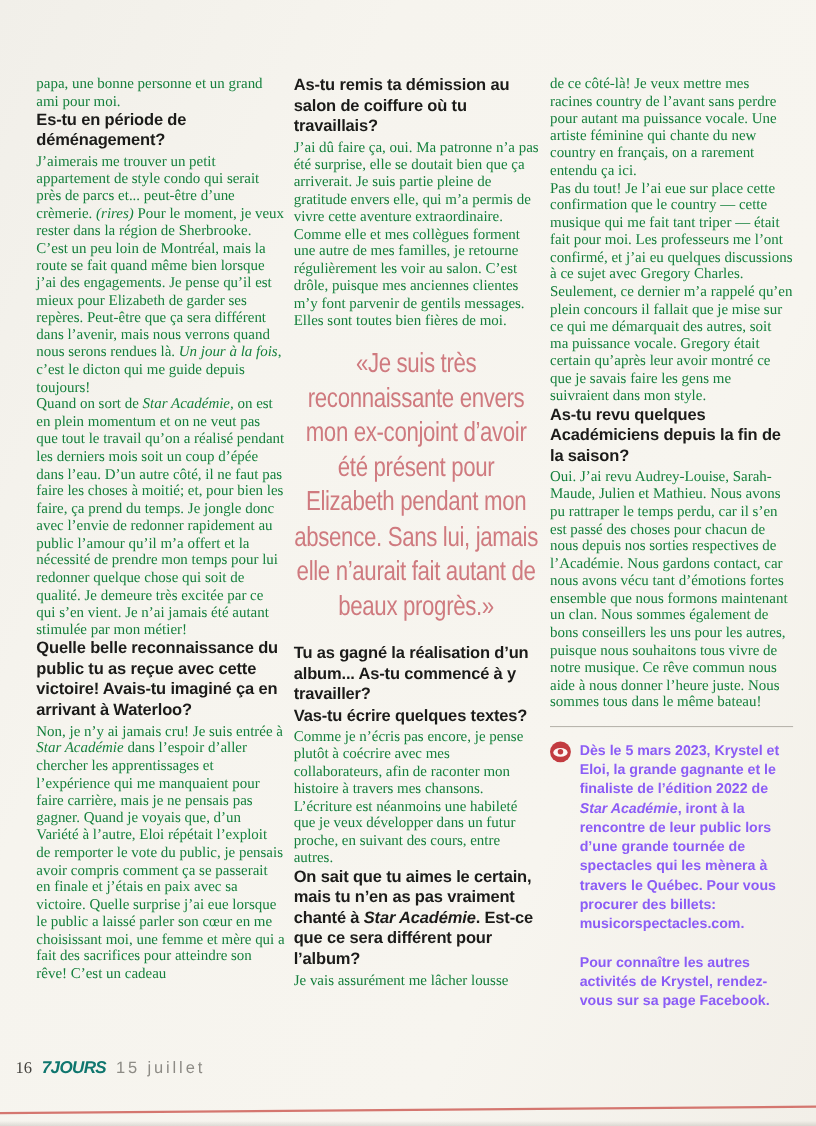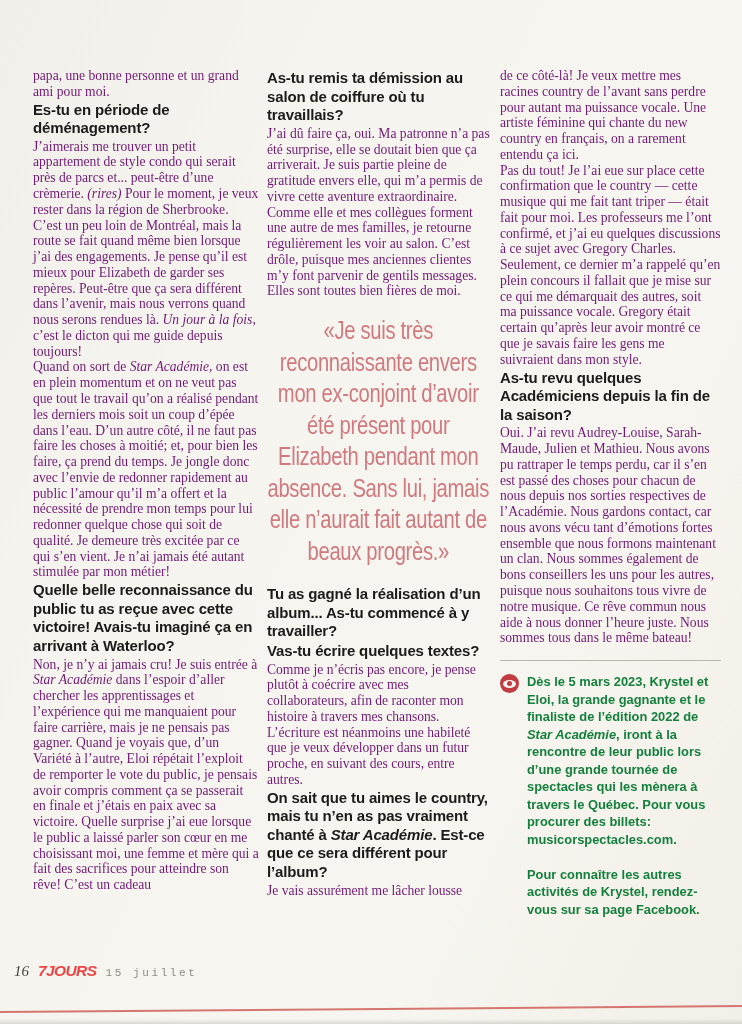--- a/index.html
+++ b/index.html
@@ -11,21 +11,21 @@
   }
   .page{position:absolute;inset:0;}
   .col{position:absolute;top:68px;}
   #col-0{left:33px;width:226px;}
   #col-1{left:267px;width:223px;}
   #col-2{left:500px;width:221px;}
 
   .col p{margin:0;}
   .body{
     font-family:"Liberation Serif",serif;
-    font-size:13.6px;line-height:1.16;color:#701a75;
+    font-size:13.6px;line-height:1.16;color:#15803d;
     text-align:left;
   }
   .question{
     font-family:"Liberation Sans",sans-serif;
     font-weight:700;font-size:15px;line-height:1.24;
     color:#1b1b19;letter-spacing:-0.15px;
     margin:1px 0 1px 0 !important;
   }
   .it, .question .it{font-style:italic;}
 
@@ -34,21 +34,21 @@
     color:var(--quote-color,#cf7a7f);
     font-size:25px;line-height:1.26;font-weight:400;
     text-align:center;letter-spacing:-0.4px;
     width:124%;margin:16px 0 18px -12% !important;
     transform:scaleX(0.81);transform-origin:50% 50%;
   }
 
   .note{
     font-family:"Liberation Sans",sans-serif;
     font-weight:700;font-size:12.9px;line-height:1.36;
-    color:#15803d;position:relative;padding-left:27px;
+    color:#8b5cf6;position:relative;padding-left:27px;
   }
   .note + .note{margin-top:17px !important;}
   .note-divider{
     border:none;border-top:1px solid #b8b5ad;
     margin:14px 0 12px 0;width:100%;
   }
   .note-icon{
     position:absolute;left:0;top:1px;width:19px;height:19px;
     border-radius:50%;background:#c23b40;display:block;
   }
@@ -59,30 +59,30 @@
   .note-icon .eye .pupil{
     position:absolute;left:50%;top:50%;width:5px;height:5px;margin:-2.5px 0 0 -2.5px;
     background:#c23b40;border-radius:50%;
   }
 
   .footer{
     position:absolute;left:14px;top:962px;height:20px;
     display:flex;align-items:baseline;gap:9px;
   }
   .folio{
-    font-family:"Liberation Serif",serif;font-style:italic;
+    font-family:"Liberation Serif",serif;
     font-size:15px;color:#45433f;
   }
   .magazine-logo{
     font-family:"Liberation Sans",sans-serif;font-style:italic;
-    font-weight:800;font-size:15.5px;color:#ef4444;letter-spacing:-0.6px;
+    font-weight:800;font-size:15.5px;color:#0f766e;letter-spacing:-0.6px;
   }
   .issue-date{
-    font-family:Liberation Mono, monospace;
-    font-size:11px;color:#8d8b85;letter-spacing:2.6px;
+    font-family:Liberation Sans, sans-serif;
+    font-size:15px;color:#8d8b85;letter-spacing:2.6px;
   }
 
   .bottom-rule{
     position:absolute;left:-6px;width:754px;top:1008px;height:1.8px;
     background:#d4766f;transform:rotate(-0.45deg);
   }
   .scan-edge{
     position:absolute;left:0;right:0;bottom:0;height:5px;
     background:linear-gradient(to bottom,rgba(0,0,0,0),rgba(90,85,80,0.18));
   }
@@ -100,21 +100,21 @@
       <p class="question"><span>Quelle belle reconnaissance du public tu as reçue avec cette victoire! Avais-tu imaginé ça en arrivant à Waterloo?</span></p>
       <p class="body"><span>Non, je n’y ai jamais cru! Je suis entrée à </span><span class="it">Star Académie</span><span> dans l’espoir d’aller chercher les apprentissages et l’expérience qui me manquaient pour faire carrière, mais je ne pensais pas gagner. Quand je voyais que, d’un Variété à l’autre, Eloi répétait l’exploit de remporter le vote du public, je pensais avoir compris comment ça se passerait en finale et j’étais en paix avec sa victoire. Quelle surprise j’ai eue lorsque le public a laissé parler son cœur en me choisissant moi, une femme et mère qui a fait des sacrifices pour atteindre son rêve! C’est un cadeau</span></p>
     </div>
   <div class="col" id="col-1">
       <p class="question"><span>As-tu remis ta démission au salon de coiffure où tu travaillais?</span></p>
       <p class="body"><span>J’ai dû faire ça, oui. Ma patronne n’a pas été surprise, elle se doutait bien que ça arriverait. Je suis partie pleine de gratitude envers elle, qui m’a permis de vivre cette aventure extraordinaire. Comme elle et mes collègues forment une autre de mes familles, je retourne régulièrement les voir au salon. C’est drôle, puisque mes anciennes clientes m’y font parvenir de gentils messages. Elles sont toutes bien fières de moi.</span></p>
       <p class="quote"><span>«Je suis très reconnaissante envers mon ex-conjoint d’avoir été présent pour Elizabeth pendant mon absence. Sans lui, jamais elle n’aurait fait autant de beaux progrès.»</span></p>
       <p class="question"><span>Tu as gagné la réalisation d’un album... As-tu commencé à y travailler?</span></p>
       <p class="question"><span>Vas-tu écrire quelques textes?</span></p>
       <p class="body"><span>Comme je n’écris pas encore, je pense plutôt à coécrire avec mes collaborateurs, afin de raconter mon histoire à travers mes chansons. L’écriture est néanmoins une habileté que je veux développer dans un futur proche, en suivant des cours, entre autres.</span></p>
-      <p class="question"><span>On sait que tu aimes le country, mais tu n’en as pas vraiment chanté à </span><span class="it">Star Académie</span><span>. Est-ce que ce sera différent pour l’album?</span></p>
+      <p class="question"><span>On sait que tu aimes le certain, mais tu n’en as pas vraiment chanté à </span><span class="it">Star Académie</span><span>. Est-ce que ce sera différent pour l’album?</span></p>
       <p class="body"><span>Je vais assurément me lâcher lousse</span></p>
     </div>
   <div class="col" id="col-2">
       <p class="body"><span>de ce côté-là! Je veux mettre mes racines country de l’avant sans perdre pour autant ma puissance vocale. Une artiste féminine qui chante du new country en français, on a rarement entendu ça ici.</span></p>
       <p class="body"><span>Pas du tout! Je l’ai eue sur place cette confirmation que le country — cette musique qui me fait tant triper — était fait pour moi. Les professeurs me l’ont confirmé, et j’ai eu quelques discussions à ce sujet avec Gregory Charles. Seulement, ce dernier m’a rappelé qu’en plein concours il fallait que je mise sur ce qui me démarquait des autres, soit ma puissance vocale. Gregory était certain qu’après leur avoir montré ce que je savais faire les gens me suivraient dans mon style.</span></p>
       <p class="question"><span>As-tu revu quelques Académiciens depuis la fin de la saison?</span></p>
       <p class="body"><span>Oui. J’ai revu Audrey-Louise, Sarah-Maude, Julien et Mathieu. Nous avons pu rattraper le temps perdu, car il s’en est passé des choses pour chacun de nous depuis nos sorties respectives de l’Académie. Nous gardons contact, car nous avons vécu tant d’émotions fortes ensemble que nous formons maintenant un clan. Nous sommes également de bons conseillers les uns pour les autres, puisque nous souhaitons tous vivre de notre musique. Ce rêve commun nous aide à nous donner l’heure juste. Nous sommes tous dans le même bateau!</span></p>
       <hr class="note-divider">
       <p class="note"><span class="note-icon">
           <span class="eye">

